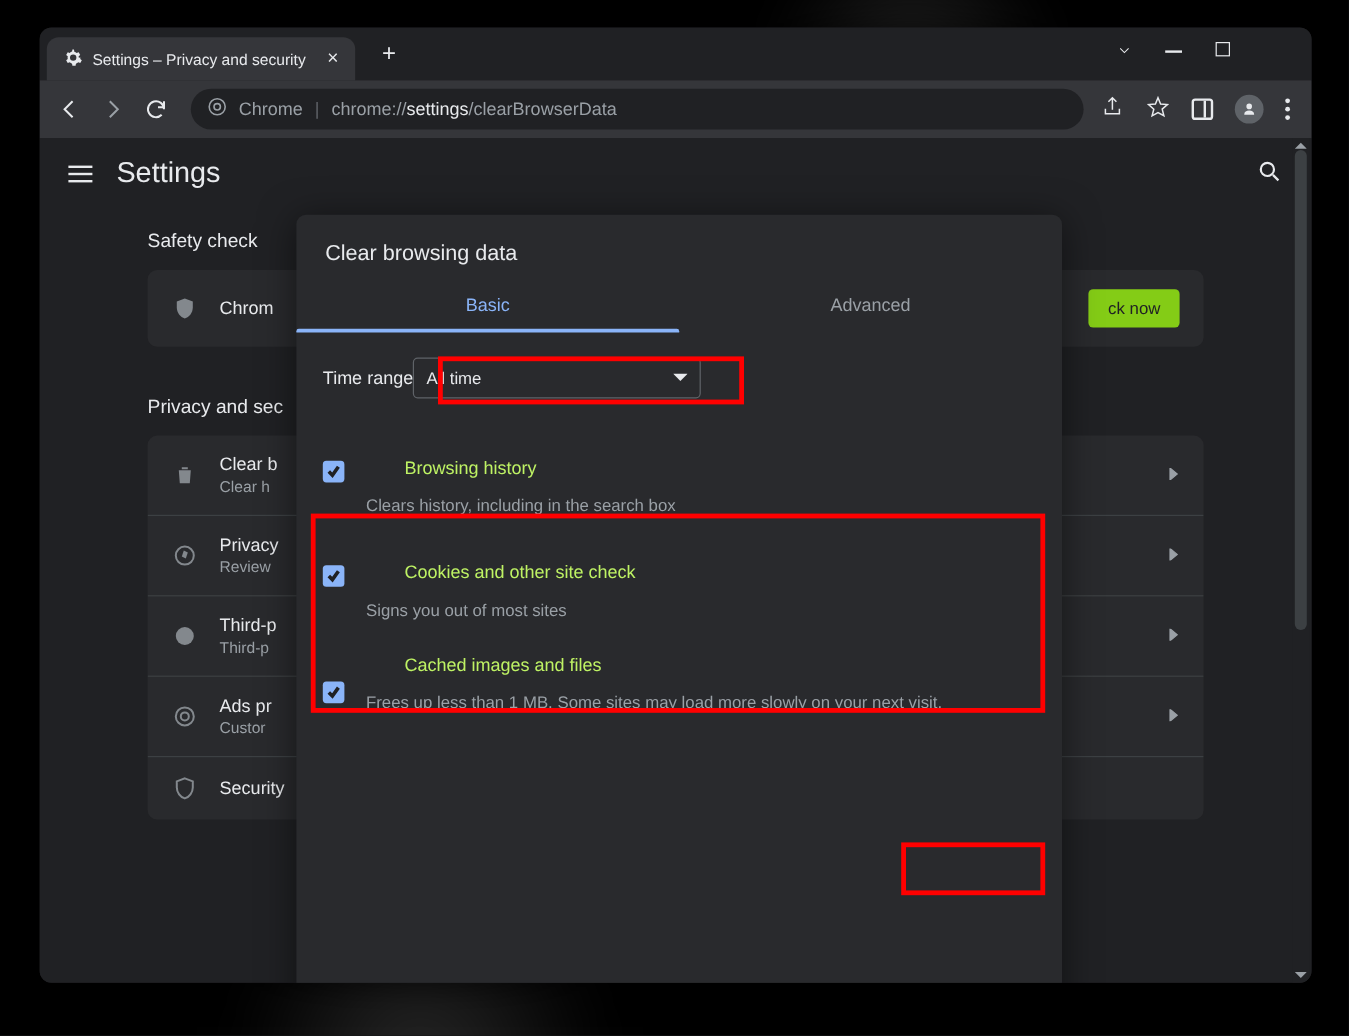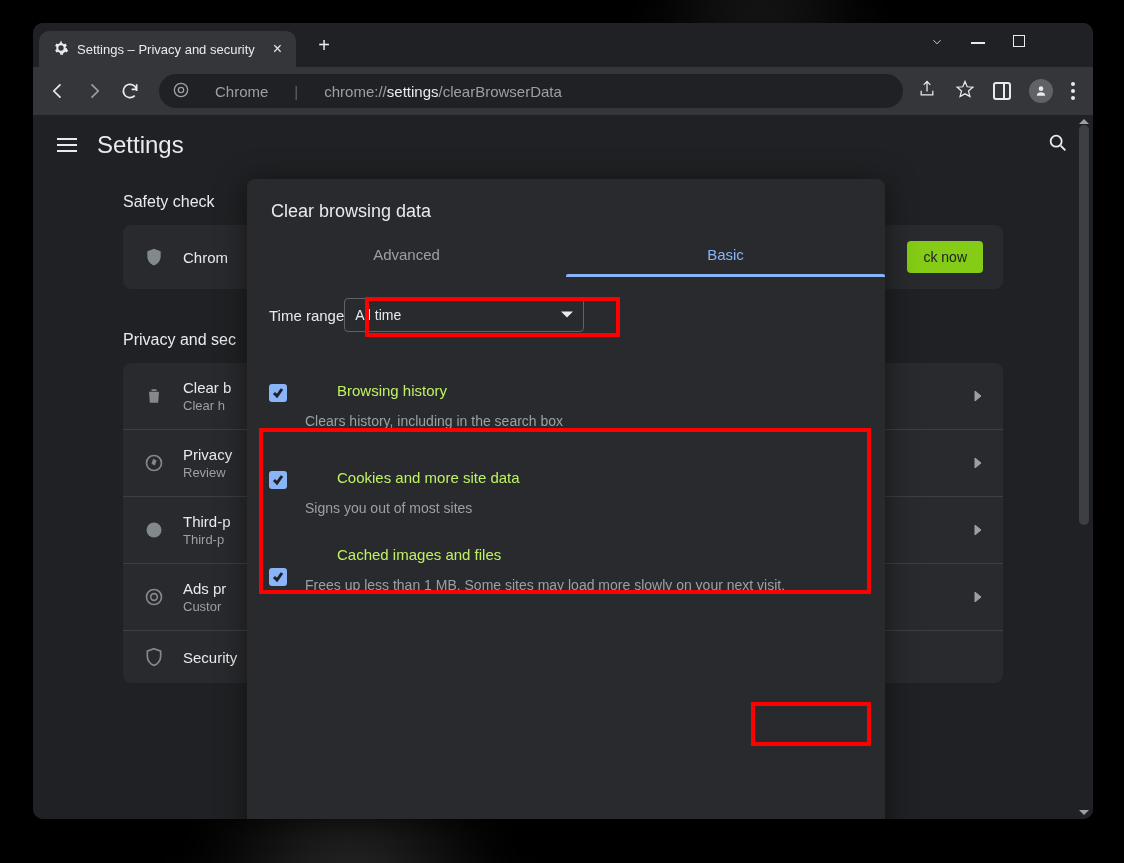--- a/index.html
+++ b/index.html
@@ -83,21 +83,21 @@
 .nav-btn svg { width:20px; height:20px; stroke:#9aa0a6; fill:none; stroke-width:2; }
 .nav-btn.active svg { stroke:#e8eaed; }
 .omnibox {
   flex: 1;
   height: 34px;
   background: #202124;
   border-radius: 17px;
   display: flex;
   align-items: center;
   padding: 0 14px;
-  gap: 26px;
+  gap: 10px;
   color: #9aa0a6;
   font-size: 15px;
   margin: 0 8px;
 }
 .omnibox .chrome-logo svg { width:16px; height:16px; }
 .omnibox .url-part.bold { color: #e8eaed; }
 .toolbar-right { display:flex; align-items:center; gap:18px; padding-right:8px;}
 .toolbar-right .icon svg { width:20px; height:20px; stroke:#e8eaed; fill:none; stroke-width:1.5;}
 .toolbar-right .icon.star svg { fill:none; stroke:#e8eaed;}
 .toolbar-right .reader-icon { width:18px; height:18px; border:2px solid #e8eaed; border-radius:3px; position:relative;}
@@ -419,22 +419,22 @@
       <div class="arrow down">
           <svg viewBox="0 0 10 10">
             <path d="M0 3l5 5 5-5z"></path>
           </svg>
         </div>
     </div>
 
     <div class="dialog">
       <div class="dialog-title">Clear browsing data</div>
       <div class="dialog-tabs">
+        <div class="dialog-tab active">Basic</div>
         <div class="dialog-tab">Advanced</div>
-        <div class="dialog-tab active">Basic</div>
       </div>
       <div class="dialog-body">
         <div class="timerange-row">
           <span class="timerange-label">Time range</span>
           <div class="select-box">
             <span>All time</span>
             <svg viewBox="0 0 10 10">
                 <path d="M0 2l5 5 5-5z"></path>
               </svg>
           </div>
@@ -452,21 +452,21 @@
               <div class="check-desc">Clears history, including in the search box</div>
             </div>
           </div>
           <div class="check-row" style="margin-top:20px">
             <div class="checkbox">
                 <svg viewBox="0 0 12 12">
                   <path d="M2 6l3 3 5-7"></path>
                 </svg>
               </div>
             <div class="check-text">
-              <div class="check-title">Cookies and more site data</div>
+              <div class="check-title">Cookies and other site check</div>
               <div class="check-desc">Signs you out of most sites</div>
             </div>
           </div>
           <div class="check-row" style="margin-top:10px">
             <div class="checkbox" style="margin-top:22px">
                 <svg viewBox="0 0 12 12">
                   <path d="M2 6l3 3 5-7"></path>
                 </svg>
               </div>
             <div class="check-text">

